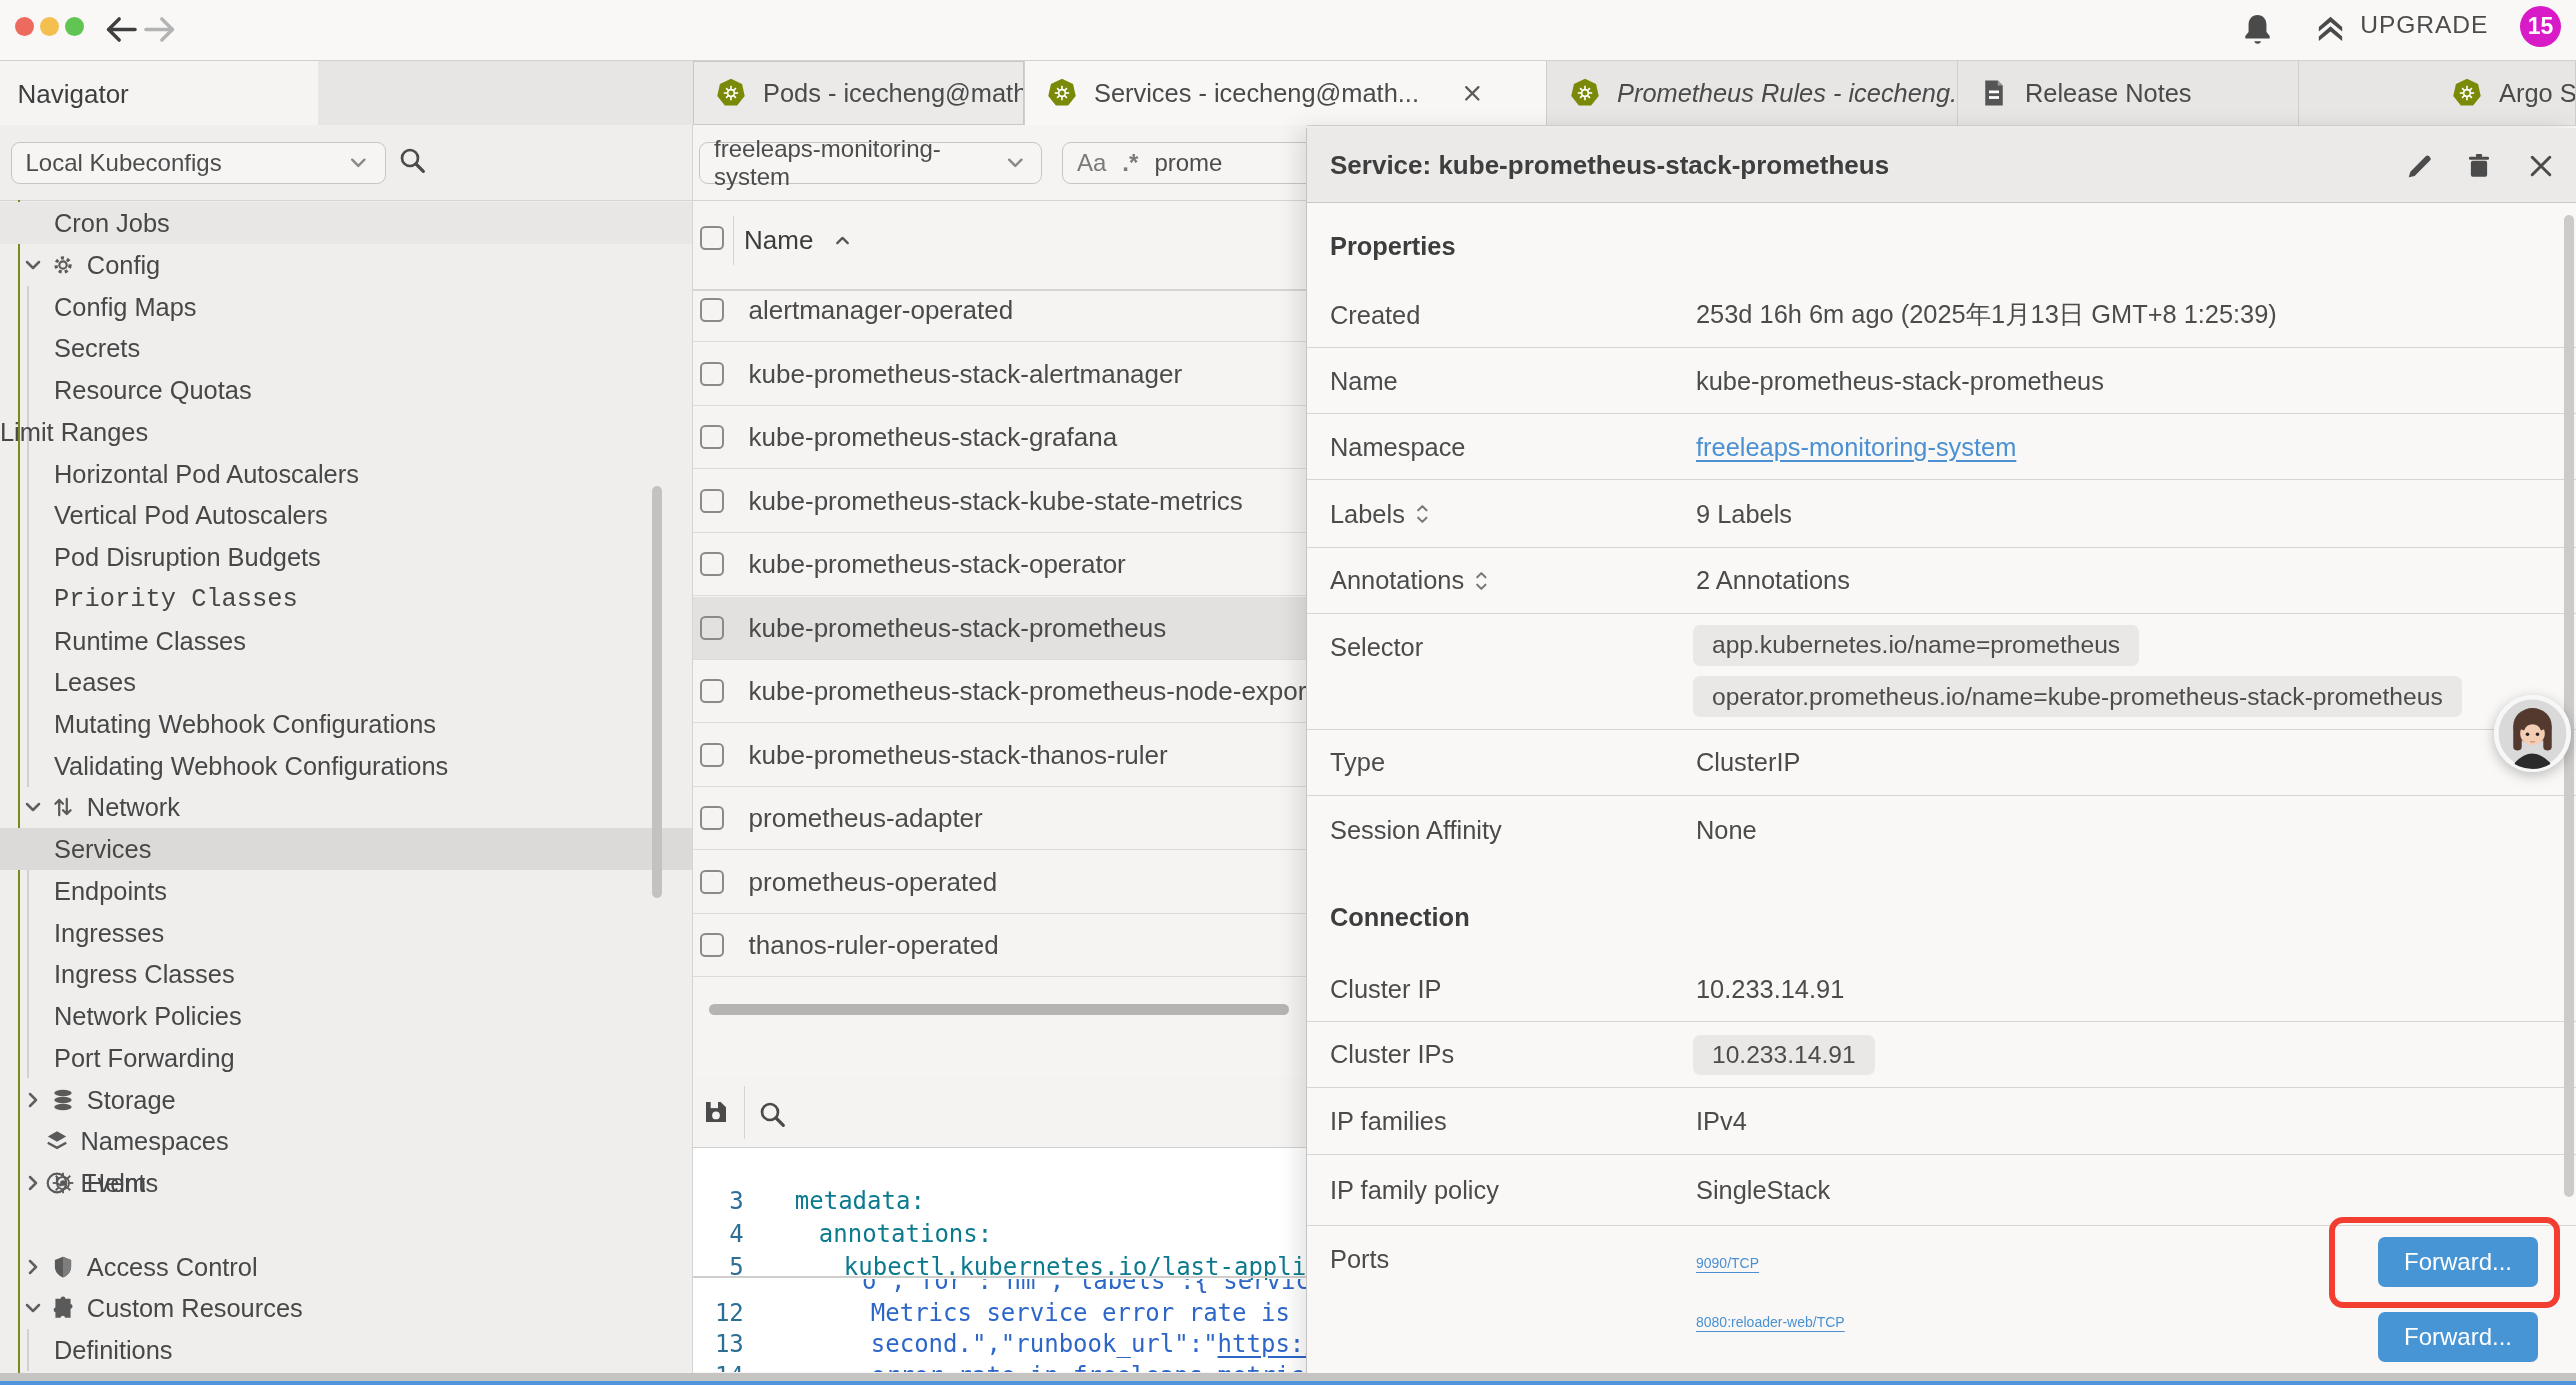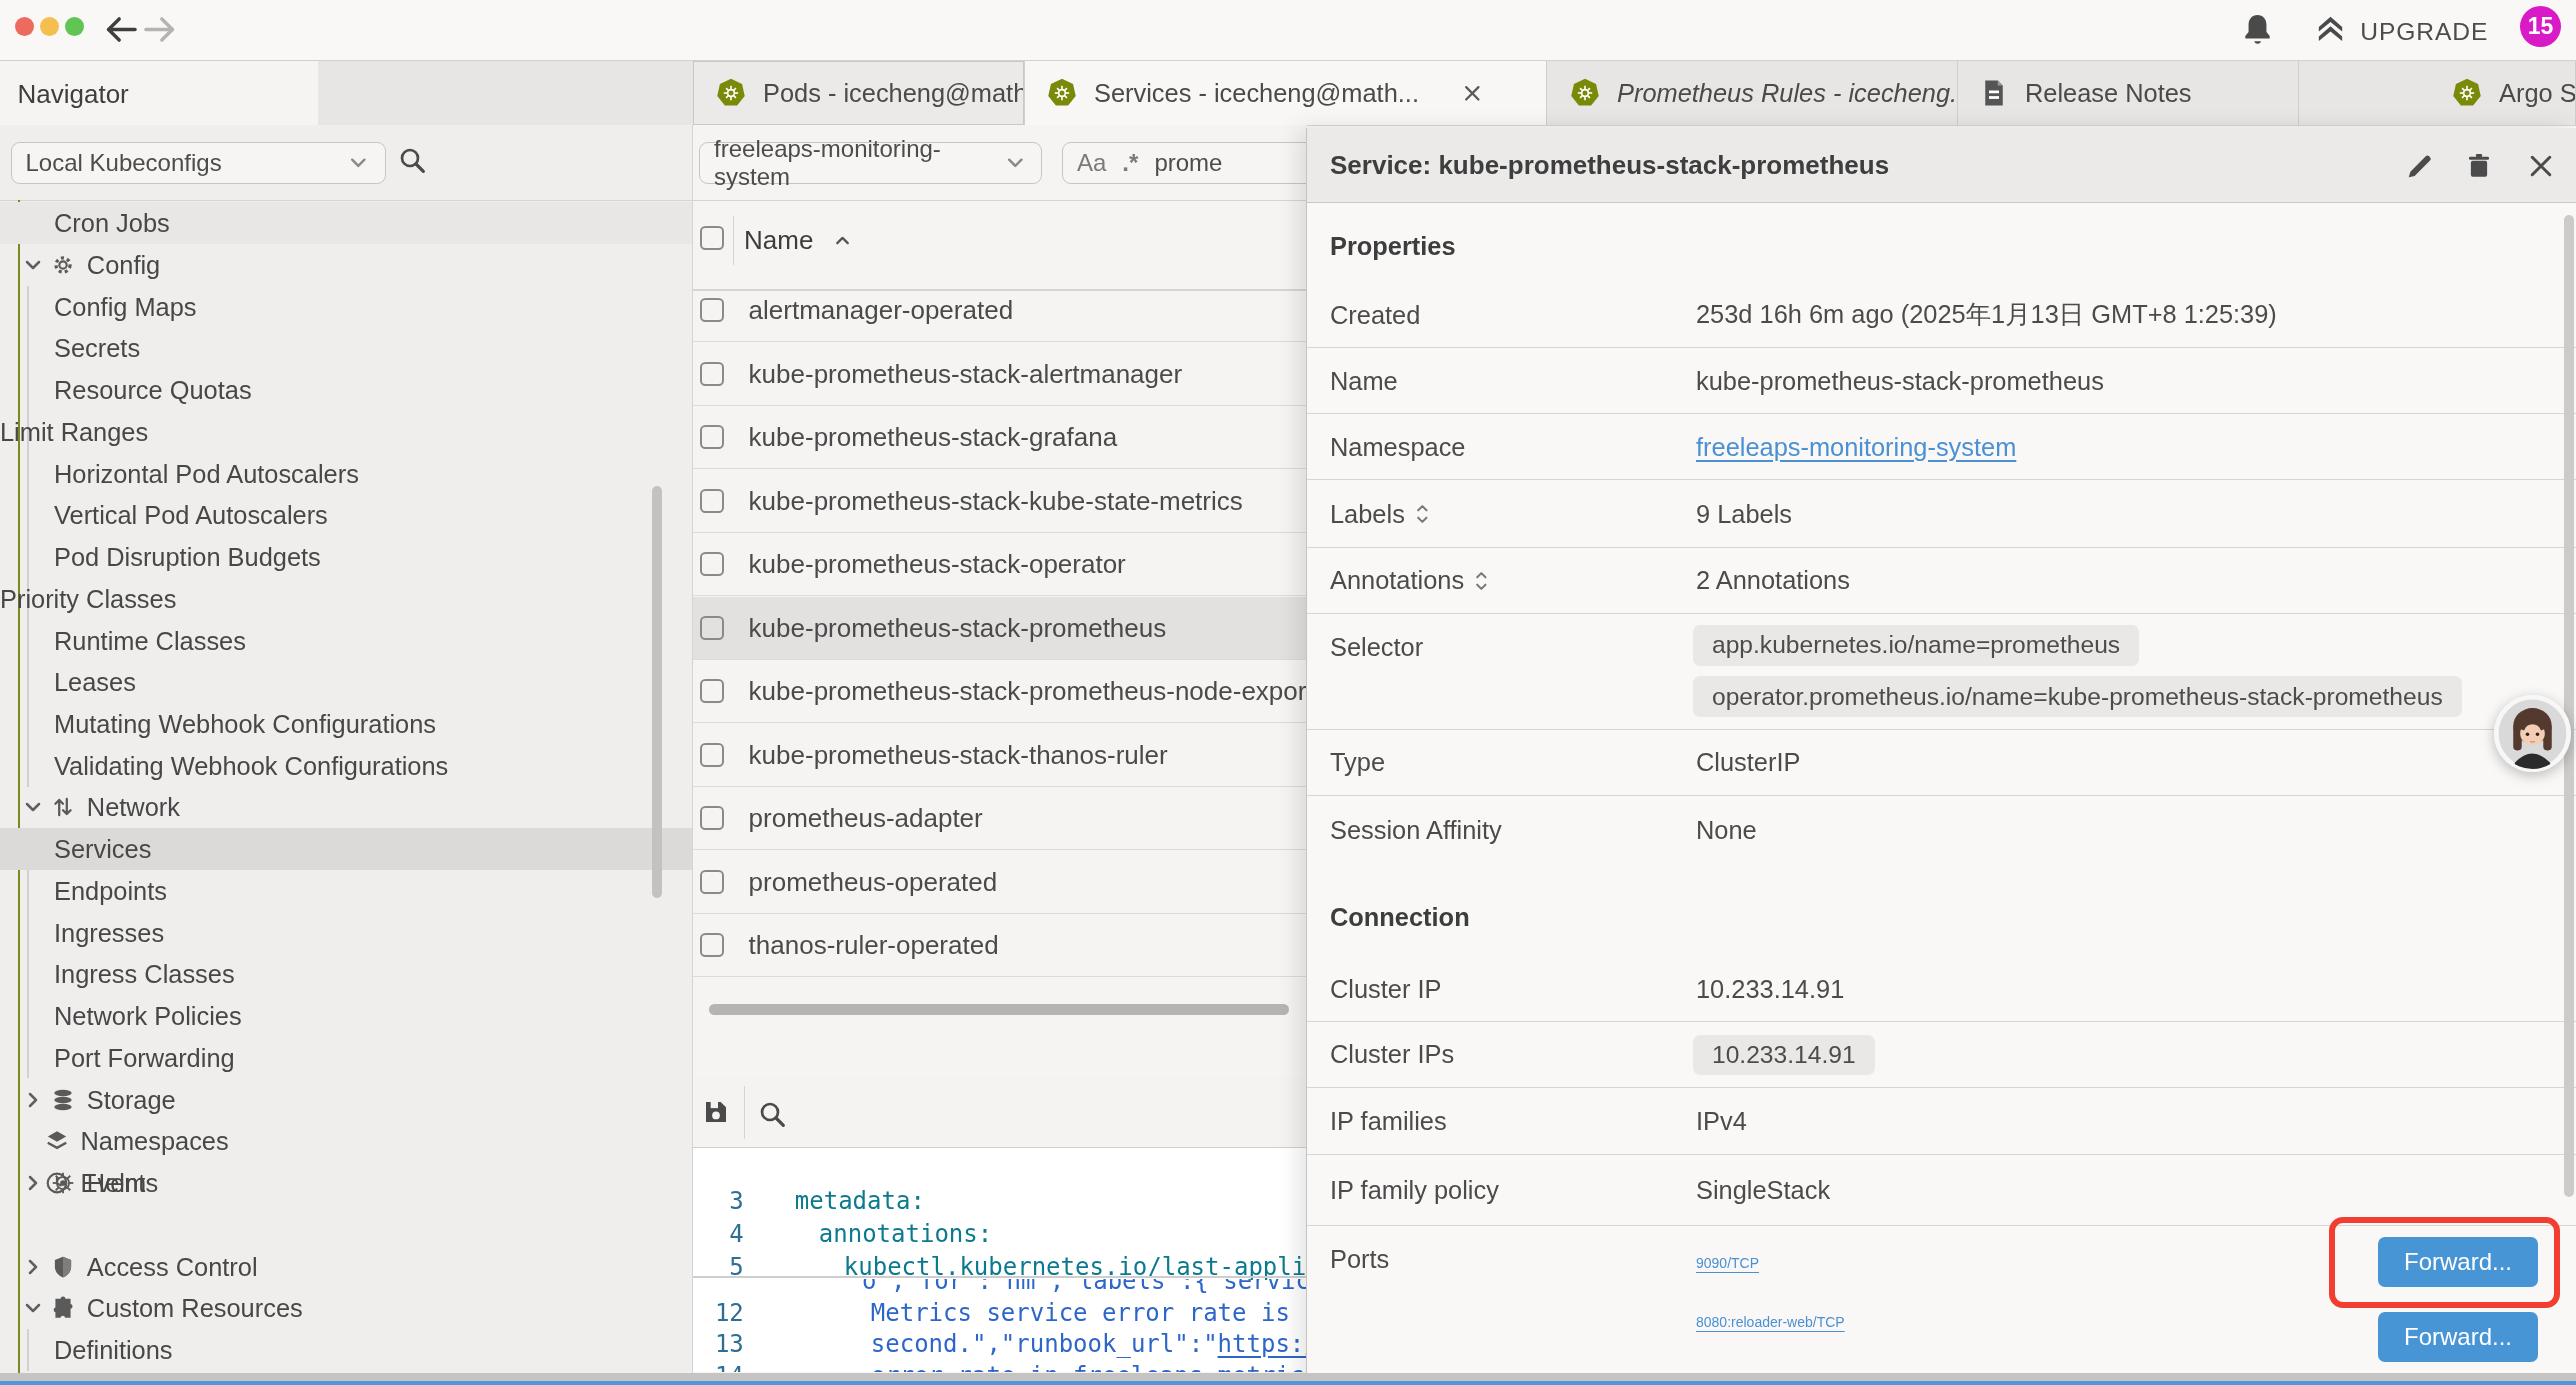--- a/index.html
+++ b/index.html
@@ -78,21 +78,21 @@
             <path d="M15 6l8 8-8 8"></path>
           </g>
         </svg>
       </div>
     <div class="abs icon" style="left:2238px;top:9.6px;">
         <svg width="39" height="39" viewBox="0 0 24 24">
           <path d="M12 3c-3.3 0-5.5 2.5-5.5 6v4.5L4.5 16v1.5h15V16l-2-2.5V9c0-3.5-2.2-6-5.5-6z" fill="#4a4a4a"></path>
           <path d="M10 19.2a2.2 2.2 0 0 0 4.2 0z" fill="#4a4a4a"></path>
         </svg>
       </div>
-    <div class="abs" style="left:2313px;top:10.5px;display:flex;align-items:flex-end;gap:12.3px;">
+    <div class="abs" style="left:2313px;top:10.5px;display:flex;align-items:flex-start;gap:12.3px;">
       <span class="icon">
           <svg width="35" height="35" viewBox="0 0 24 24">
             <path d="M4 11L12 4l8 7v3l-8-6.5L4 14z" fill="#4a4a4a"></path>
             <path d="M4 17.5L12 10.5l8 7v3l-8-6.5L4 20.5z" fill="#4a4a4a"></path>
           </svg>
         </span>
       <span style="font-size:24.6px;color:#4c4c4c;letter-spacing:0.9px;">UPGRADE</span>
     </div>
     <div class="abs" style="left:2520px;top:6.1px;width:41px;height:41px;border-radius:50%;background:#d81bc7;display:flex;align-items:center;justify-content:center;color:#fff;font-size:23px;font-weight:bold;">15</div>
   </div>
@@ -238,21 +238,21 @@
         <div class="abs treerow" style="top: 328px;">
           <span class="t" style="margin-left: 54px;">Horizontal Pod Autoscalers</span>
         </div>
         <div class="abs treerow" style="top: 369px;">
           <span class="t" style="margin-left: 54px;">Vertical Pod Autoscalers</span>
         </div>
         <div class="abs treerow" style="top: 411px;">
           <span class="t" style="margin-left: 54px;">Pod Disruption Budgets</span>
         </div>
         <div class="abs treerow" style="top: 453px;">
-          <span class="t" style="">Priority Classes</span>
+          <span class="t" style="margin-left: 54px; font-family: Liberation Mono, monospace;">Priority Classes</span>
         </div>
         <div class="abs treerow" style="top: 495px;">
           <span class="t" style="margin-left: 54px;">Runtime Classes</span>
         </div>
         <div class="abs treerow" style="top: 536px;">
           <span class="t" style="margin-left: 54px;">Leases</span>
         </div>
         <div class="abs treerow" style="top: 578px;">
           <span class="t" style="margin-left: 54px;">Mutating Webhook Configurations</span>
         </div>

